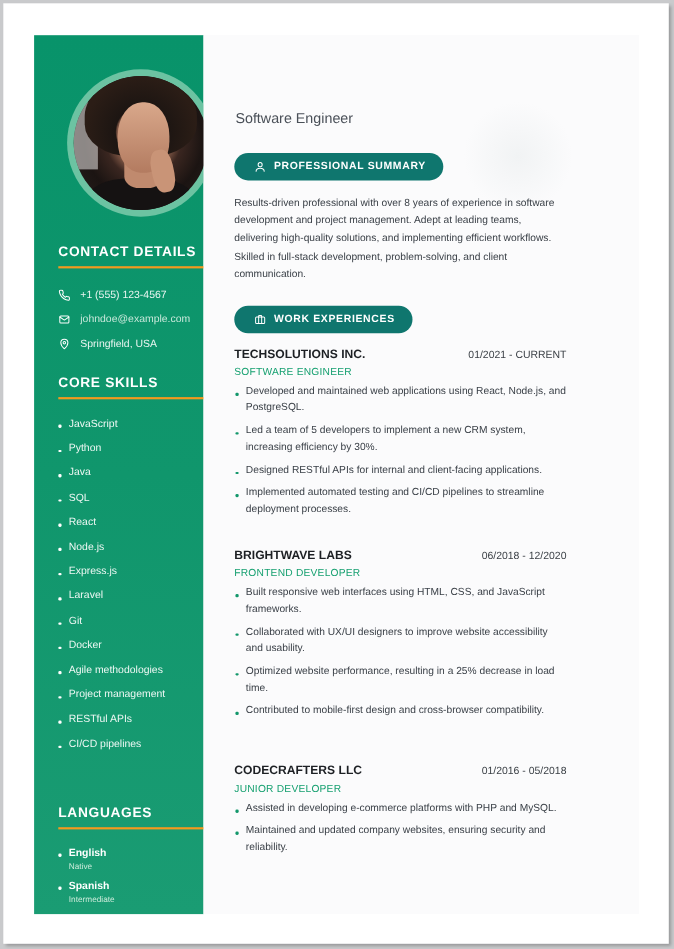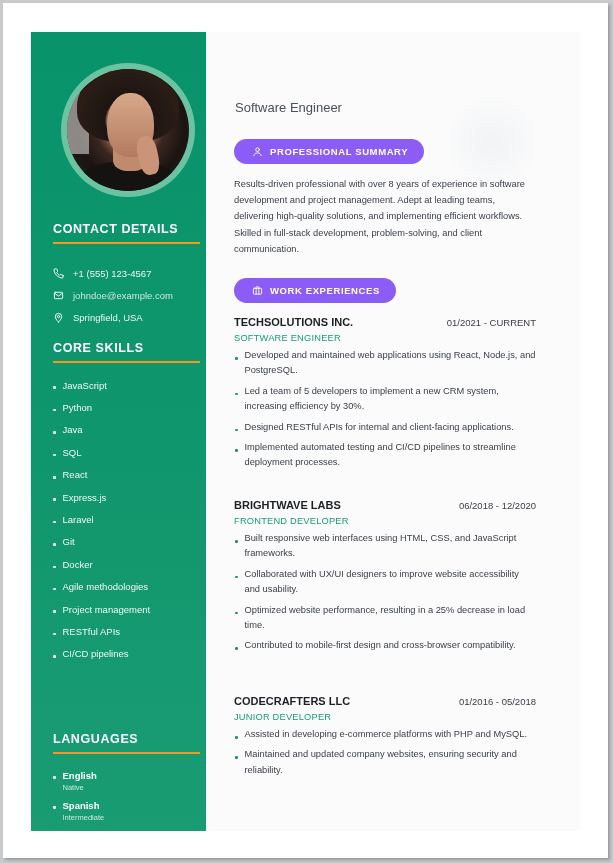--- a/index.html
+++ b/index.html
@@ -8,21 +8,21 @@
   .page {
     position: absolute; left: 3px; top: 3px; width: 605px; height: 855px;
     background: #ffffff;
     box-shadow: 2px 2px 3px rgba(0,0,0,0.25);
   }
   .resume {
     position: absolute; left: 28px; top: 29px; width: 550px; height: 799px;
     display: flex;
   }
   .sidebar {
-    width: 175px; height: 100%;
+    width: 154px; height: 100%;
     background: linear-gradient(180deg, #08936a 0%, #10966c 50%, #1a9c73 100%);
     color: #ffffff; position: relative;
   }
   .main {
     flex: 1; height: 100%; background: #fbfbfc; position: relative; overflow: hidden;
   }
   .main .blob {
     position: absolute; left: 236px; top: 60px; width: 100px; height: 100px; border-radius: 50%;
     background: radial-gradient(circle, #f1f3f4 0%, rgba(245,246,247,0) 70%);
   }
@@ -40,39 +40,39 @@
   .photo .shirt { position:absolute; left:10%; top:76%; width:80%; height:40%; border-radius:40% 40% 0 0; background:#151212; }
   .photo .neck { position:absolute; left:38%; top:62%; width:28%; height:22%; background:#c08a6e; border-radius: 0 0 40% 40%; }
   .photo .hand { position:absolute; left:58%; top:55%; width:16%; height:32%; background:#c99477; border-radius:40%; transform: rotate(-12deg); }
 
   .side-section-title {
     position: absolute; left: 22px; width: 147px;
     font-family: "Liberation Sans", sans-serif; font-weight: 700; font-size: 12.5px; letter-spacing: 0.6px;
     color: #ffffff; padding-bottom: 6px; border-bottom: 2px solid #f39a1e;
   }
   .contact-list { position: absolute; left: 22px; top: 225px; list-style: none; }
-  .contact-item { display: flex; align-items: flex-end; height: 22px; font-family: "Liberation Sans", sans-serif; font-size: 9.5px; color: #eaf6f1; }
+  .contact-item { display: flex; align-items: center; height: 22px; font-family: "Liberation Sans", sans-serif; font-size: 9.5px; color: #eaf6f1; }
   .contact-item svg { width: 11px; height: 11px; margin-right: 9px; }
   .contact-item.email span.txt { color: #c7e8da; }
 
   .skills-list { position: absolute; left: 22px; top: 342px; list-style: none; }
   .skill-item { height: 22.4px; display: flex; align-items: center; font-family: "Liberation Sans", sans-serif; font-size: 9.5px; color: #eef8f4; }
   .bullet-dot { width: 2.5px; height: 2.5px; background: #ffffff; border-radius: 50%; margin-right: 7px; margin-top: 5px; flex: 0 0 auto; }
 
   .lang-list { position: absolute; left: 22px; top: 738px; list-style: none; }
   .lang-item { display: flex; margin-bottom: 6px; }
   .lang-item .bullet-dot { margin-top: 6px; }
   .lang-name { font-family: "Liberation Sans", sans-serif; font-size: 9.5px; font-weight: 700; color: #ffffff; line-height: 12px; }
   .lang-level { font-family: "Liberation Sans", sans-serif; font-size: 7.5px; color: #c9ead9; line-height: 12px; }
 
   .name { position: absolute; left: 28px; top: 33px; font-family: "Liberation Sans", sans-serif; font-weight: 700; font-size: 24px; color: #1c1f22; }
   .role { position: absolute; left: 29px; top: 68px; font-family: "Liberation Sans", sans-serif; font-size: 13px; color: #4a5058; }
 
   .pill {
-    position: absolute; left: 28px; height: 25px; border-radius: 13px; background: #8b5cf6;
+    position: absolute; left: 28px; height: 25px; border-radius: 13px; background: #0f766e;
     color: #ffffff; display: flex; align-items: center; padding: 0 16px 0 18px;
     font-family: "Liberation Sans", sans-serif; font-weight: 700; font-size: 9.5px; letter-spacing: 0.6px;
   }
   .pill svg { width: 11px; height: 11px; margin-right: 7px; }
 
   .summary {
     position: absolute; left: 28px; top: 144px; width: 300px;
     font-family: "Liberation Sans", sans-serif; font-size: 9.3px; line-height: 16.2px; color: #3b4148;
   }
 
@@ -144,20 +144,24 @@
         <li class="skill-item">
             <span class="bullet-dot"></span>
             <span>SQL</span>
           </li>
         <li class="skill-item">
             <span class="bullet-dot"></span>
             <span>React</span>
           </li>
         <li class="skill-item">
             <span class="bullet-dot"></span>
+            <span>Node.js</span>
+          </li>
+        <li class="skill-item">
+            <span class="bullet-dot"></span>
             <span>Express.js</span>
           </li>
         <li class="skill-item">
             <span class="bullet-dot"></span>
             <span>Laravel</span>
           </li>
         <li class="skill-item">
             <span class="bullet-dot"></span>
             <span>Git</span>
           </li>

